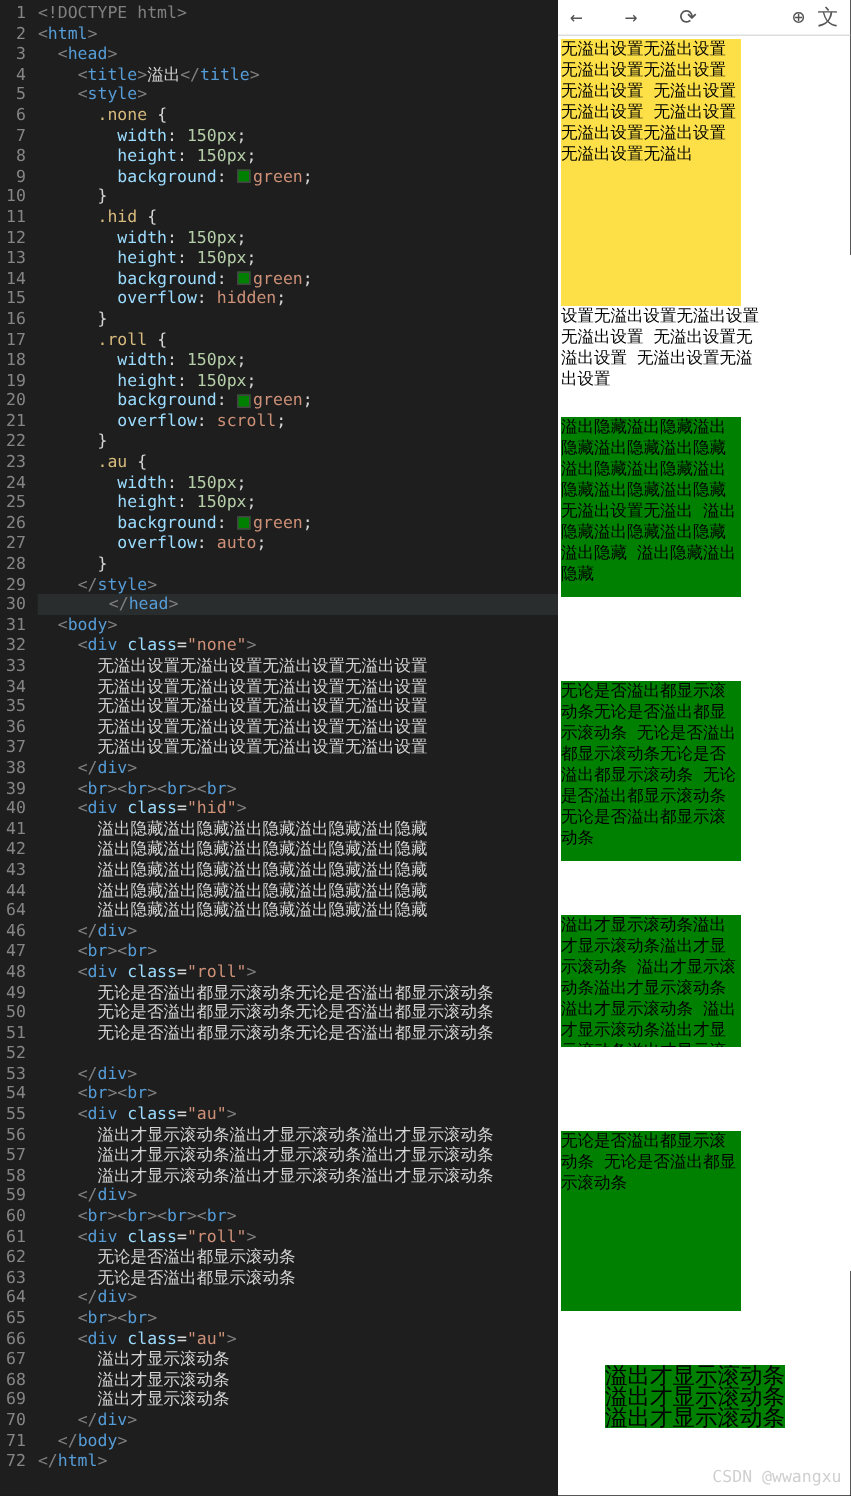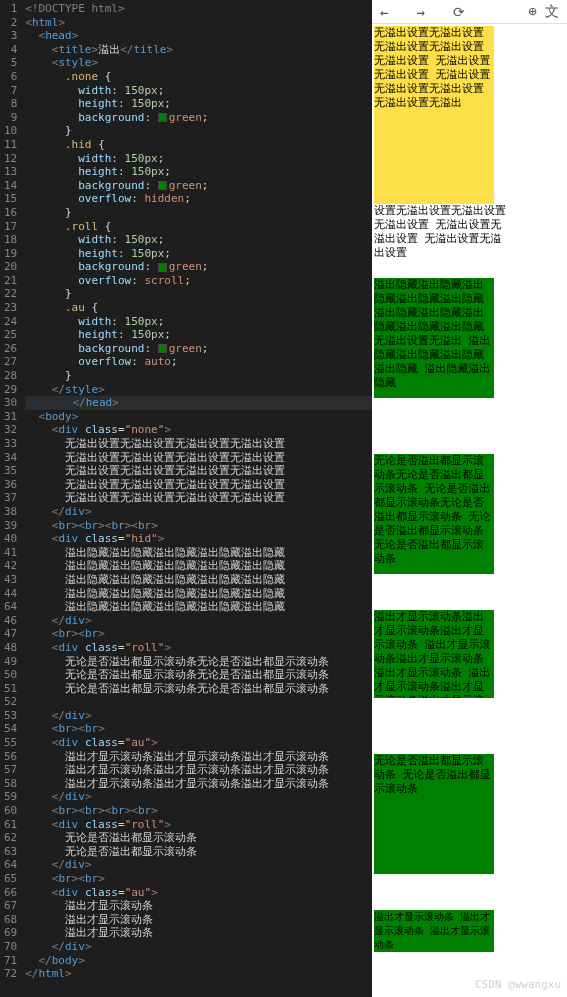--- a/index.html
+++ b/index.html
@@ -25,21 +25,21 @@
 
 .preview { flex: 1; background: #fff; display: flex; flex-direction: column; }
 .toolbar { height: 24px; display: flex; align-items: center; gap: 28px; padding: 0 8px; border-bottom: 1px solid #ddd; }
 .toolbar .ic { color: #555; font-size: 14px; }
 .content { flex: 1; padding: 2px; overflow: hidden; position: relative; }
 .none-box { width: 120px; min-height: 178px; background: #fde047; color: #000; font-size: 11px; line-height: 14px; word-break: break-all; }
 .txt-below { width: 135px; font-size: 11px; line-height: 14px; color: #000; word-break: break-all; }
 .hid-box { width: 120px; height: 120px; background: #008000; overflow: hidden; color: #000; font-size: 11px; line-height: 14px; word-break: break-all; margin-top: 18px; }
 .roll-box { width: 120px; height: 120px; background: #008000; overflow: scroll; color: #000; font-size: 11px; line-height: 14px; word-break: break-all; margin-top: 56px; }
 .au-box { width: 120px; height: 88px; background: #008000; overflow: auto; color: #000; font-size: 11px; line-height: 14px; word-break: break-all; margin-top: 36px; }
-.au-box2 { width: 120px; background: #008000; overflow: auto; color: #000; font-size: 10px; line-height: 14px; word-break: break-all; margin-top: 36px; }
+.au-box2 { width: 120px; background: #008000; overflow: auto; color: #000; font-size: 15px; line-height: 14px; word-break: break-all; margin-top: 36px; margin-left: 29px; }
 .watermark { position: absolute; right: 6px; bottom: 6px; color: #bbb; font-size: 11px; opacity: 0.7; }
 </style>
 </head>
 <body>
 
 <div class="editor">
   <div class="gutter" id="gutter">
       <div>1</div>
       <div>2</div>
       <div>3</div>

